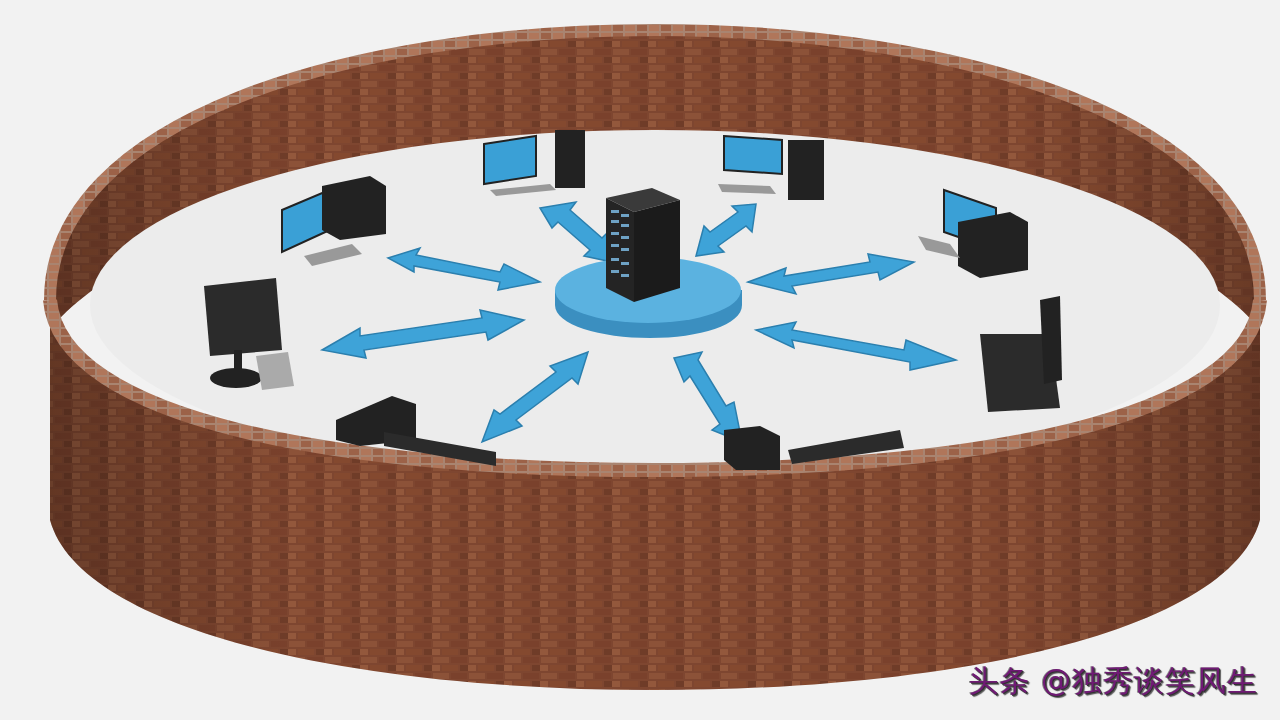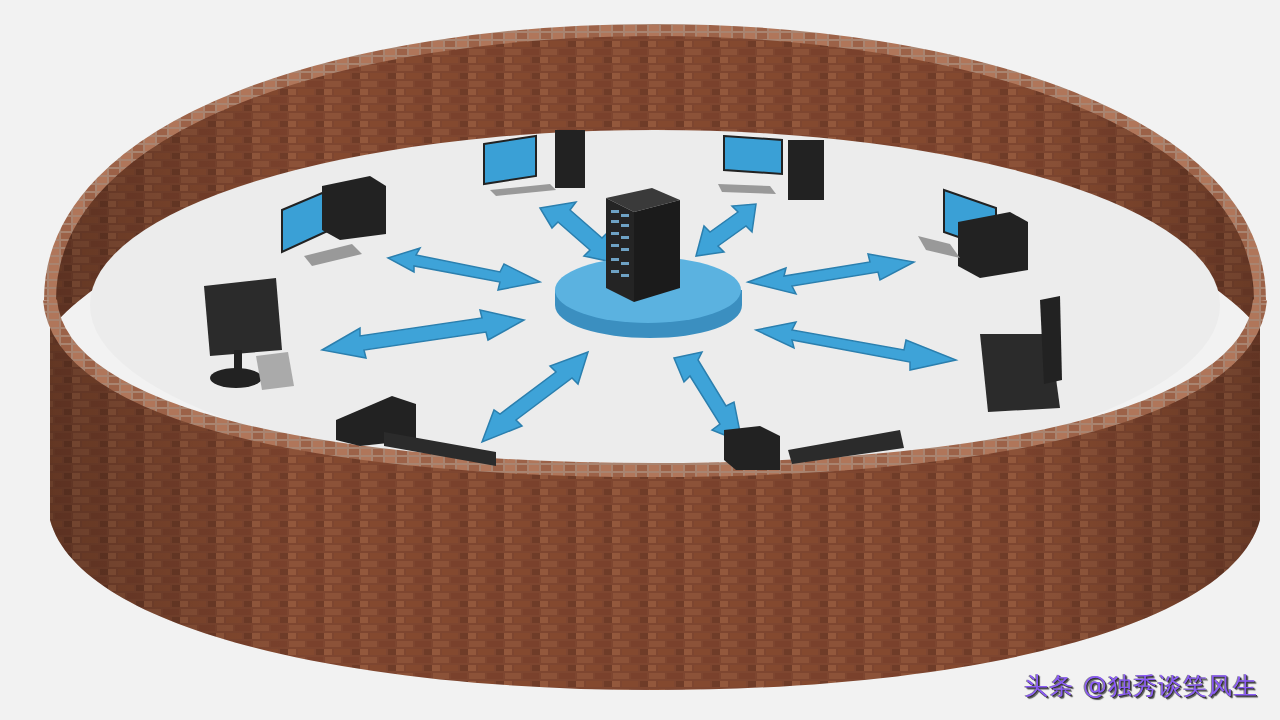--- a/index.html
+++ b/index.html
@@ -1,18 +1,18 @@
 <!DOCTYPE html>
 <html><head>
 <meta charset="utf-8">
 <style>
   html,body{margin:0;padding:0;}
   body{width:1280px;height:720px;overflow:hidden;background:#f2f2f2;font-family:"DejaVu Sans",sans-serif;position:relative;}
   #scene{position:absolute;left:0;top:0;width:1280px;height:720px;}
-  .watermark{position:absolute;right:22px;bottom:18px;font-size:24px;color:#8b5cf6;letter-spacing:1px;
+  .watermark{position:absolute;right:22px;bottom:18px;font-size:30px;color:#701a75;letter-spacing:1px;
     text-shadow:1px 1px 0 #333,2px 2px 1px #555,-1px 0 0 #888;font-family:"DejaVu Sans",sans-serif;}
 </style>
 </head>
 <body>
 
 <svg id="scene" viewBox="0 0 1280 720" xmlns="http://www.w3.org/2000/svg">
   <defs>
     <pattern id="bricks" width="36" height="16" patternUnits="userSpaceOnUse">
       <rect width="36" height="16" fill="#7e4630"></rect>
       <rect x="1" y="1" width="16" height="6" fill="#8c5238"></rect>

